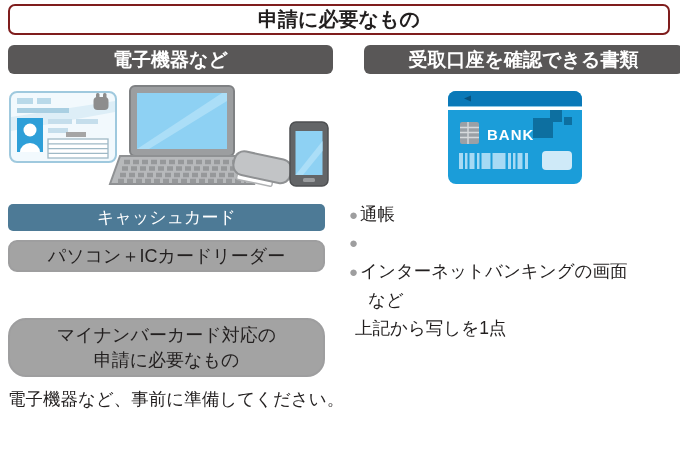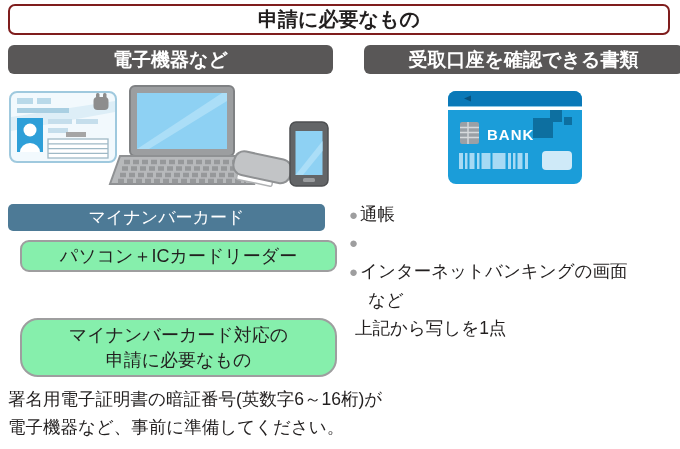--- a/index.html
+++ b/index.html
@@ -19,22 +19,22 @@
   }
   .header-left  { left:8px;   width:325px; }
   .header-right { left:364px; width:319px; }
   .sub-bar {
     left:8px; top:204px; width:317px; height:27px;
     background:#4d7a96; border-radius:5px;
     display:flex; align-items:center; justify-content:center;
     color:#ffffff; font-size:17px;
   }
   .opt-box {
-    left:20px; width:317px; box-sizing:border-box;
-    background:#86efac; border:2px solid #9e9e9f; border-radius:9px;
+    left:8px; width:317px; box-sizing:border-box;
+    background:#a3a3a3; border:2px solid #9e9e9f; border-radius:9px;
     display:flex; flex-direction:column; align-items:center; justify-content:center;
     font-size:18px; text-align:center; line-height:25px;
   }
   .opt1 { top:240px; height:32px; }
   .opt2 { top:318px; height:59px;border-radius:18px; }
   .or-label { left:8px; top:286px; width:317px; text-align:center; font-size:17px; }
   .bullet-list { left:349px; top:200px; width:330px; font-size:17.5px; line-height:28px; }
   .bullet-row { display:flex; align-items:baseline; }
   .dot { color:#9e9e9f; font-size:15px; margin-right:2px; flex:0 0 auto; }
   .cont-row { padding-left:19px; }
@@ -143,21 +143,21 @@
       <rect x="45.5" y="63" width="13" height="16"></rect>
       <rect x="61" y="63" width="3" height="16"></rect>
       <rect x="66" y="63" width="2.5" height="16"></rect>
       <rect x="70.5" y="63" width="5" height="16"></rect>
       <rect x="78" y="63" width="3" height="16"></rect>
     </g>
     <rect x="95" y="61" width="30" height="19" rx="4" fill="#cfeaf8"></rect>
   </svg>
 
   <div class="abs sub-bar">
-    <span>マイナンバーカード</span>
+    <span>キャッシュカード</span>
   </div>
 
   <div class="abs opt-box opt1">
     <span>パソコン＋ICカードリーダー</span>
   </div>
 
 
   <div class="abs opt-box opt2">
     <span>マイナンバーカード対応の</span>
     <span>申請に必要なもの</span>
@@ -173,17 +173,16 @@
     </div>
     <div class="bullet-row">
       <span class="dot">●</span>
       <span>インターネットバンキングの画面</span>
     </div>
     <div class="cont-row">など</div>
     <div class="note-row">上記から写しを1点</div>
   </div>
 
   <div class="abs footer">
-    <div>署名用電子証明書の暗証番号(英数字6～16桁)が</div>
     <div>電子機器など、事前に準備してください。</div>
   </div>
 
 </div>
 
 </body></html>

